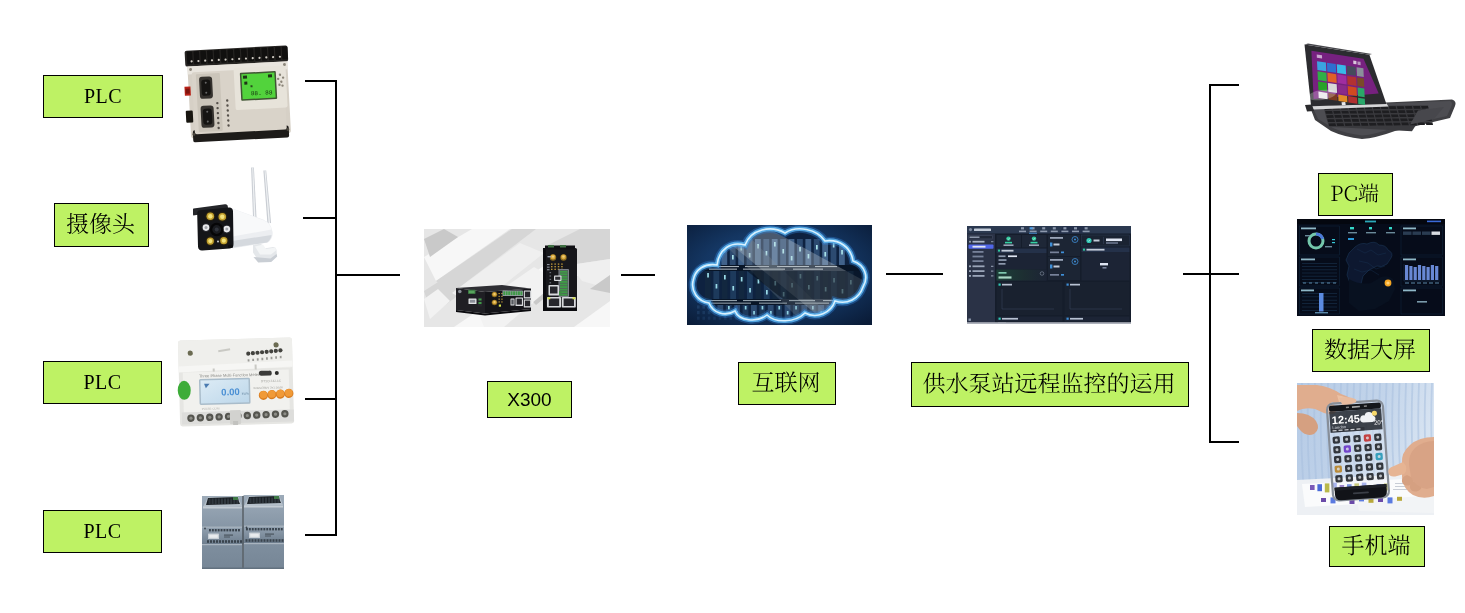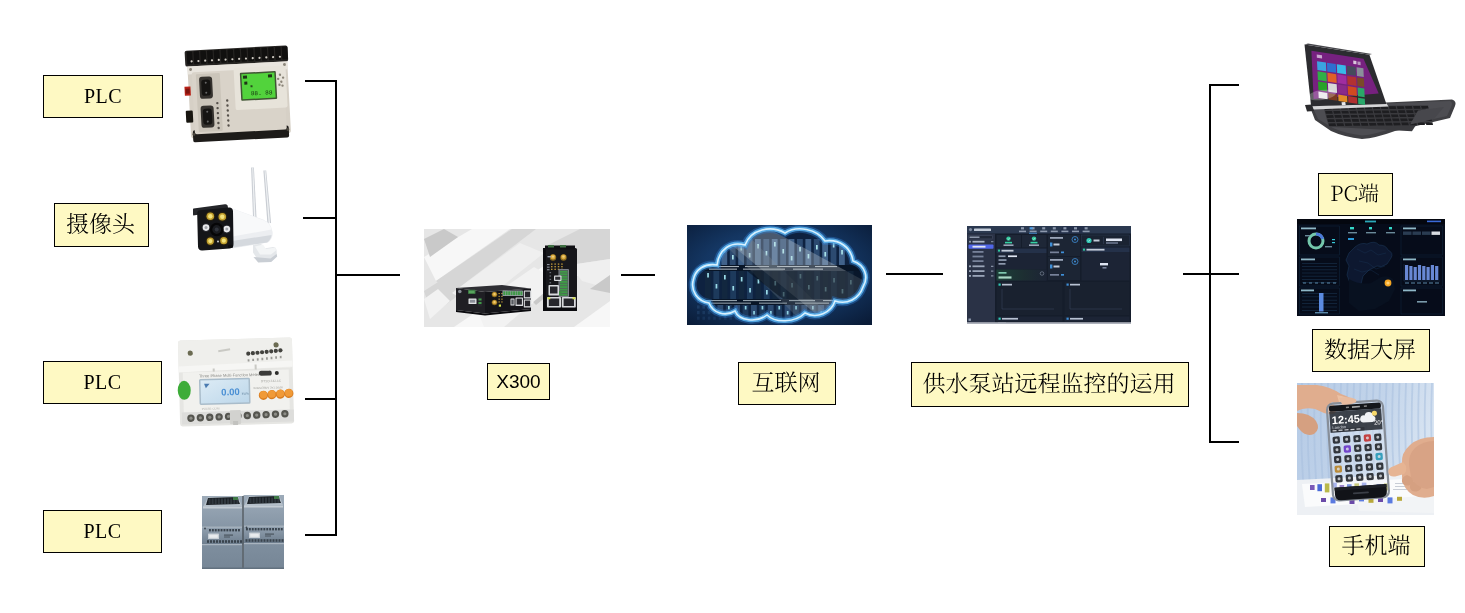--- a/index.html
+++ b/index.html
@@ -1,18 +1,18 @@
 <!DOCTYPE html>
 <html><head><meta charset="utf-8">
 <style>
 html,body{margin:0;padding:0}
 body{width:1465px;height:613px;position:relative;background:#fff;overflow:hidden;
 font-family:"Liberation Sans",sans-serif}
 .ln{position:absolute;background:#000}
-.bx{position:absolute;border:1.5px solid #000;background:#fef9c3;box-sizing:border-box}
+.bx{position:absolute;border:1.5px solid #000;background:#bef264;box-sizing:border-box}
 .im{position:absolute}
 </style></head><body>
 
 <div class="ln" style="left:335.2px;top:80px;width:1.6px;height:456px"></div>
 <div class="ln" style="left:305px;top:80.2px;width:31px;height:1.6px"></div>
 <div class="ln" style="left:303px;top:217.2px;width:33px;height:1.6px"></div>
 <div class="ln" style="left:336px;top:274.2px;width:64px;height:1.6px"></div>
 <div class="ln" style="left:305px;top:398.2px;width:31px;height:1.6px"></div>
 <div class="ln" style="left:305px;top:534.2px;width:31px;height:1.6px"></div>
 <div class="ln" style="left:621px;top:274.2px;width:34px;height:1.6px"></div>
@@ -28,21 +28,21 @@
     <svg width="91" height="40" viewBox="0 0 91 40" style="position:absolute;left:0;top:0">
       <path transform="translate(11.0,28.2)" d="M19.7 -12.3Q19.7 -12.3 20.1 -12.1Q20.4 -11.9 20.8 -11.5Q21.3 -11.2 21.6 -10.9Q21.6 -10.5 21.0 -10.4L7.5 -9.6L7.3 -10.3L18.8 -11.0ZM7.9 -6.3Q9.5 -5.4 10.6 -4.6Q11.6 -3.7 12.2 -3.0Q12.8 -2.2 13.0 -1.6Q13.2 -1.0 13.2 -0.6Q13.1 -0.2 12.8 -0.1Q12.6 -0.0 12.2 -0.3Q12.0 -1.0 11.5 -1.8Q11.0 -2.5 10.3 -3.3Q9.7 -4.1 9.0 -4.9Q8.2 -5.6 7.6 -6.1ZM11.8 -7.9 12.7 -8.7 14.1 -7.4Q14.0 -7.3 13.8 -7.2Q13.6 -7.1 13.2 -7.1Q12.7 -5.3 11.8 -3.7Q11.0 -2.0 9.5 -0.6Q8.1 0.7 6.0 1.7L5.8 1.3Q7.6 0.3 8.9 -1.2Q10.2 -2.6 10.9 -4.3Q11.7 -6.1 12.1 -7.9ZM12.8 -7.9V-7.2H7.8L7.6 -7.9ZM15.2 -7.8Q15.7 -5.7 16.7 -4.0Q17.7 -2.4 19.1 -1.3Q20.6 -0.2 22.3 0.4L22.2 0.7Q21.9 0.8 21.6 1.0Q21.2 1.2 21.2 1.6Q18.7 0.5 17.1 -1.8Q15.5 -4.2 14.8 -7.6ZM18.9 -8.0 19.8 -8.8 21.2 -7.4Q21.1 -7.3 20.9 -7.2Q20.7 -7.2 20.3 -7.2Q19.7 -5.2 18.7 -3.5Q17.7 -1.8 16.0 -0.5Q14.4 0.9 11.9 1.7L11.7 1.4Q13.9 0.4 15.4 -1.0Q16.9 -2.4 17.8 -4.2Q18.7 -5.9 19.2 -8.0ZM19.8 -8.0V-7.3H14.4L14.2 -8.0ZM11.2 -18.0V-10.2L10.0 -10.1V-18.0ZM18.4 -8.7Q18.3 -8.6 18.1 -8.4Q17.8 -8.3 17.3 -8.3H17.1V-18.0H18.4ZM19.6 -19.2Q19.6 -19.2 19.8 -18.9Q20.1 -18.7 20.5 -18.4Q20.9 -18.0 21.3 -17.7Q21.2 -17.3 20.7 -17.3H7.7L7.5 -18.0H18.6ZM17.8 -13.3V-12.6H10.8V-13.3ZM17.8 -15.7V-15.0H10.8V-15.7ZM0.8 -7.1Q1.4 -7.4 2.5 -8.0Q3.6 -8.7 5.1 -9.5Q6.5 -10.3 7.9 -11.2L8.1 -10.9Q7.1 -10.1 5.6 -8.9Q4.1 -7.7 2.2 -6.2Q2.2 -5.8 1.9 -5.6ZM6.3 -19.0Q6.2 -18.8 6.0 -18.6Q5.8 -18.4 5.4 -18.4V-0.3Q5.4 0.2 5.3 0.7Q5.2 1.1 4.7 1.3Q4.3 1.6 3.3 1.7Q3.3 1.4 3.2 1.2Q3.1 0.9 2.9 0.7Q2.6 0.5 2.2 0.4Q1.8 0.3 1.1 0.2V-0.2Q1.1 -0.2 1.4 -0.2Q1.7 -0.1 2.2 -0.1Q2.7 -0.1 3.1 -0.0Q3.5 -0.0 3.6 -0.0Q4.0 -0.0 4.1 -0.1Q4.2 -0.2 4.2 -0.5V-19.2ZM6.9 -15.3Q6.9 -15.3 7.2 -15.0Q7.5 -14.8 7.9 -14.5Q8.3 -14.1 8.6 -13.8Q8.5 -13.4 8.0 -13.4H1.3L1.1 -14.1H6.0Z M36.3 -18.6Q36.2 -18.5 36.0 -18.4Q35.8 -18.4 35.4 -18.4Q34.7 -17.3 33.7 -16.2Q32.8 -15.0 31.6 -14.0Q30.5 -12.9 29.2 -12.2L28.9 -12.4Q30.0 -13.3 31.0 -14.4Q32.0 -15.6 32.8 -16.9Q33.6 -18.1 34.1 -19.3ZM30.6 -18.6Q30.6 -18.4 30.4 -18.3Q30.2 -18.1 29.8 -18.1Q29.1 -16.1 28.2 -14.1Q27.3 -12.1 26.3 -10.4Q25.3 -8.7 24.1 -7.4L23.8 -7.6Q24.7 -9.0 25.6 -10.9Q26.4 -12.8 27.2 -14.9Q28.0 -17.1 28.5 -19.2ZM28.7 -13.0Q28.6 -12.8 28.5 -12.7Q28.3 -12.6 28.0 -12.5V1.3Q28.0 1.3 27.8 1.4Q27.7 1.6 27.4 1.6Q27.2 1.7 26.9 1.7H26.7V-12.6L27.4 -13.5ZM42.1 -14.2 42.8 -15.0 44.4 -13.8Q44.2 -13.5 43.5 -13.4V-9.6Q43.5 -9.5 43.4 -9.4Q43.2 -9.3 42.9 -9.2Q42.7 -9.2 42.5 -9.2H42.3V-14.2ZM44.2 -7.8Q44.0 -7.6 43.5 -7.7Q43.0 -7.4 42.2 -7.0Q41.3 -6.5 40.3 -6.1Q39.3 -5.6 38.4 -5.3L38.2 -5.6Q39.0 -6.0 39.9 -6.7Q40.8 -7.3 41.5 -7.9Q42.3 -8.6 42.8 -9.0ZM37.6 -7.0Q36.6 -6.2 35.3 -5.4Q34.1 -4.7 32.6 -4.0Q31.2 -3.4 29.8 -2.9L29.7 -3.3Q31.0 -3.8 32.3 -4.6Q33.6 -5.3 34.8 -6.2Q36.0 -7.1 36.7 -8.0ZM38.6 -4.6Q37.4 -3.6 35.9 -2.6Q34.4 -1.6 32.7 -0.9Q31.0 -0.1 29.3 0.3L29.2 -0.1Q30.9 -0.6 32.5 -1.5Q34.2 -2.4 35.7 -3.6Q37.1 -4.7 38.1 -5.9ZM40.2 -6.6Q40.6 -5.3 41.3 -4.3Q42.0 -3.2 43.0 -2.4Q44.0 -1.6 45.2 -1.1L45.2 -0.9Q44.4 -0.8 44.1 0.1Q43.0 -0.6 42.2 -1.6Q41.3 -2.5 40.7 -3.7Q40.1 -5.0 39.7 -6.4ZM38.6 -13.7Q37.6 -10.8 35.5 -8.9Q33.4 -7.0 29.8 -5.8L29.7 -6.2Q32.7 -7.5 34.6 -9.4Q36.4 -11.3 37.3 -14.1H38.6ZM35.8 -9.7Q37.0 -8.7 37.8 -7.5Q38.6 -6.3 38.9 -5.1Q39.3 -3.8 39.4 -2.6Q39.4 -1.4 39.2 -0.5Q39.0 0.4 38.6 1.0Q38.3 1.3 37.8 1.5Q37.2 1.7 36.3 1.7Q36.3 1.4 36.2 1.2Q36.1 1.0 35.9 0.9Q35.7 0.8 35.2 0.7Q34.6 0.5 34.1 0.4L34.1 0.1Q34.5 0.1 35.1 0.1Q35.7 0.2 36.3 0.2Q36.8 0.2 37.0 0.2Q37.3 0.2 37.4 0.2Q37.5 0.1 37.6 0.0Q38.0 -0.5 38.1 -1.5Q38.3 -2.6 38.1 -4.0Q37.9 -5.4 37.3 -6.8Q36.6 -8.2 35.5 -9.4ZM39.1 -17.2 39.9 -18.1 41.5 -16.6Q41.3 -16.5 41.1 -16.5Q40.9 -16.4 40.6 -16.4Q40.1 -15.9 39.3 -15.2Q38.5 -14.5 37.8 -14.0H37.4Q37.7 -14.4 38.1 -15.0Q38.5 -15.6 38.8 -16.2Q39.1 -16.8 39.3 -17.2ZM32.5 -9.4Q32.5 -9.4 32.2 -9.2Q31.9 -9.0 31.4 -9.0H31.2V-14.1L31.7 -14.7L32.8 -14.2H32.5ZM42.9 -14.2V-13.6H32.0V-14.2ZM43.1 -10.6V-9.9H31.8V-10.6ZM40.0 -17.2V-16.5H33.7V-17.2Z M49.0 -13.1Q50.8 -12.6 52.0 -12.0Q53.2 -11.4 53.9 -10.8Q54.6 -10.3 54.9 -9.7Q55.1 -9.2 55.1 -8.9Q55.1 -8.5 54.8 -8.4Q54.5 -8.3 54.1 -8.4Q53.6 -9.1 52.7 -10.0Q51.8 -10.8 50.7 -11.6Q49.7 -12.3 48.8 -12.8ZM50.5 -17.7Q52.3 -17.2 53.4 -16.6Q54.5 -16.0 55.2 -15.5Q55.9 -14.9 56.1 -14.5Q56.4 -14.0 56.3 -13.7Q56.3 -13.3 56.0 -13.2Q55.7 -13.1 55.3 -13.3Q54.8 -13.9 54.0 -14.7Q53.1 -15.4 52.1 -16.2Q51.2 -16.9 50.3 -17.4ZM58.0 -5.1Q60.4 -4.4 62.1 -3.7Q63.7 -2.9 64.9 -2.2Q66.0 -1.5 66.6 -0.8Q67.2 -0.2 67.4 0.3Q67.7 0.9 67.6 1.2Q67.5 1.5 67.2 1.6Q66.9 1.7 66.6 1.5Q66.0 0.6 64.7 -0.5Q63.5 -1.5 61.8 -2.7Q60.0 -3.8 57.8 -4.8ZM60.8 -19.0Q60.7 -18.7 60.5 -18.6Q60.4 -18.4 60.0 -18.4Q59.9 -15.6 59.9 -13.3Q59.8 -10.9 59.5 -9.0Q59.3 -7.0 58.5 -5.4Q57.8 -3.7 56.4 -2.4Q55.1 -1.1 52.8 -0.1Q50.6 0.9 47.3 1.7L47.1 1.3Q50.2 0.4 52.2 -0.6Q54.3 -1.7 55.5 -3.0Q56.8 -4.4 57.4 -6.0Q58.1 -7.7 58.3 -9.7Q58.5 -11.6 58.5 -14.0Q58.5 -16.4 58.5 -19.2ZM66.0 -8.6Q66.0 -8.6 66.2 -8.4Q66.4 -8.2 66.7 -8.0Q67.0 -7.7 67.4 -7.4Q67.7 -7.2 68.0 -6.9Q67.9 -6.5 67.4 -6.5H47.3L47.1 -7.2H64.9Z" fill="#000"></path>
     </svg>
   </div>
 <div class="bx" style="left:43px;top:361px;width:119px;height:43px">
     <div style="position:absolute;inset:0;display:flex;align-items:center;justify-content:center;font-family:'Liberation Serif',serif;font-size:20px;letter-spacing:0.5px;padding-top:0px">PLC</div>
   </div>
 <div class="bx" style="left:43px;top:510px;width:119px;height:43px">
     <div style="position:absolute;inset:0;display:flex;align-items:center;justify-content:center;font-family:'Liberation Serif',serif;font-size:20px;letter-spacing:0.5px;padding-top:0px">PLC</div>
   </div>
-<div class="bx" style="left:487px;top:363px;width:63px;height:37px">
+<div class="bx" style="left:487px;top:381px;width:85px;height:37px">
     <div style="position:absolute;inset:0;display:flex;align-items:center;justify-content:center;font-family:'Liberation Sans',sans-serif;font-size:19px;letter-spacing:0;padding-top:0px">X300</div>
   </div>
 <div class="bx" style="left:738px;top:362px;width:98px;height:43px">
     <svg width="94" height="39" viewBox="0 0 94 39" style="position:absolute;left:0;top:0">
       <path transform="translate(12.5,27.7)" d="M8.9 -17.1Q8.7 -16.1 8.6 -14.9Q8.4 -13.7 8.2 -12.4Q7.9 -11.1 7.7 -9.7Q7.5 -8.3 7.2 -7.1Q7.0 -5.9 6.8 -4.9H7.0L6.3 -4.1L4.7 -5.3Q4.9 -5.5 5.3 -5.6Q5.6 -5.8 5.9 -5.9L5.4 -5.1Q5.6 -5.9 5.9 -7.1Q6.1 -8.3 6.4 -9.6Q6.6 -11.0 6.9 -12.4Q7.1 -13.8 7.2 -15.0Q7.4 -16.2 7.5 -17.1ZM19.2 -18.7Q19.2 -18.7 19.4 -18.6Q19.6 -18.4 19.9 -18.1Q20.3 -17.9 20.6 -17.6Q20.9 -17.3 21.2 -17.0Q21.2 -16.7 20.6 -16.7H1.9L1.7 -17.3H18.1ZM20.1 -1.4Q20.1 -1.4 20.3 -1.2Q20.5 -1.1 20.8 -0.8Q21.1 -0.6 21.5 -0.3Q21.8 0.0 22.1 0.3Q22.0 0.7 21.5 0.7H1.2L1.0 -0.0H19.0ZM15.6 -12.6 16.4 -13.5 17.9 -12.2Q17.8 -12.0 17.6 -12.0Q17.4 -11.9 17.1 -11.9L15.7 0.4H14.3L15.8 -12.6ZM15.8 -5.5V-4.8H6.1V-5.5ZM16.5 -12.6V-12.0H7.4V-12.6Z M31.6 1.3Q31.6 1.4 31.4 1.5Q31.1 1.7 30.6 1.7H30.4V-17.6H31.6ZM31.0 -8.4V-7.7H26.1V-8.4ZM31.0 -13.2V-12.5H26.1V-13.2ZM26.7 -2.8Q26.7 -2.8 26.4 -2.7Q26.1 -2.6 25.7 -2.6H25.5V-17.6H26.7ZM32.4 -18.9Q32.4 -18.9 32.7 -18.6Q33.1 -18.4 33.5 -18.0Q33.9 -17.7 34.3 -17.3Q34.2 -17.0 33.7 -17.0H23.9L23.7 -17.6H31.4ZM23.7 -2.8Q24.4 -2.9 25.5 -3.2Q26.6 -3.5 28.0 -3.9Q29.5 -4.3 31.1 -4.8Q32.7 -5.2 34.4 -5.7L34.5 -5.3Q32.8 -4.7 30.4 -3.7Q28.0 -2.8 24.9 -1.7Q24.8 -1.3 24.4 -1.2ZM43.5 -18.6Q43.4 -18.4 43.2 -18.3Q43.0 -18.1 42.6 -18.1Q42.3 -17.5 41.8 -16.8Q41.3 -16.1 40.8 -15.3Q40.2 -14.6 39.7 -14.0H39.2Q39.6 -14.7 40.0 -15.6Q40.3 -16.5 40.7 -17.5Q41.0 -18.4 41.2 -19.2ZM39.4 -8.2Q39.9 -6.4 40.7 -4.7Q41.5 -3.0 42.7 -1.7Q43.9 -0.5 45.3 0.3L45.3 0.5Q44.9 0.6 44.6 0.9Q44.3 1.2 44.1 1.7Q42.7 0.7 41.7 -0.7Q40.7 -2.2 40.1 -4.0Q39.4 -5.9 39.0 -8.1ZM39.2 -9.8Q39.2 -8.6 39.0 -7.4Q38.9 -6.1 38.5 -4.9Q38.1 -3.7 37.4 -2.5Q36.6 -1.3 35.4 -0.2Q34.2 0.9 32.4 1.8L32.1 1.4Q34.0 0.2 35.1 -1.2Q36.3 -2.5 36.9 -4.0Q37.5 -5.4 37.7 -6.9Q37.9 -8.3 37.9 -9.7V-14.0H39.2ZM42.8 -15.6Q42.8 -15.6 43.1 -15.3Q43.4 -15.1 43.9 -14.7Q44.3 -14.3 44.7 -14.0Q44.6 -13.6 44.1 -13.6H33.6L33.4 -14.3H41.8ZM43.4 -9.8Q43.4 -9.8 43.6 -9.6Q43.8 -9.4 44.1 -9.2Q44.4 -8.9 44.8 -8.7Q45.1 -8.4 45.4 -8.1Q45.3 -7.7 44.7 -7.7H32.6L32.4 -8.4H42.4ZM34.7 -19.1Q35.8 -18.6 36.4 -18.0Q37.0 -17.4 37.3 -16.8Q37.5 -16.3 37.6 -15.8Q37.6 -15.4 37.4 -15.1Q37.2 -14.8 36.9 -14.8Q36.7 -14.7 36.3 -15.0Q36.3 -15.7 36.0 -16.4Q35.7 -17.1 35.3 -17.8Q34.9 -18.5 34.4 -19.0Z M57.9 -14.2Q59.4 -12.5 60.5 -10.9Q61.5 -9.3 62.2 -7.9Q62.8 -6.6 63.1 -5.5Q63.3 -4.4 63.3 -3.7Q63.3 -3.0 63.0 -2.8Q62.8 -2.6 62.4 -2.9Q62.1 -4.0 61.7 -5.4Q61.3 -6.8 60.7 -8.3Q60.1 -9.8 59.4 -11.3Q58.6 -12.8 57.5 -14.0ZM64.4 -15.3Q64.3 -15.1 64.2 -15.0Q64.0 -14.9 63.5 -14.9Q63.1 -13.3 62.5 -11.5Q62.0 -9.7 61.1 -7.9Q60.3 -6.1 59.2 -4.3Q58.1 -2.6 56.7 -1.3L56.4 -1.5Q57.6 -3.0 58.5 -4.7Q59.5 -6.5 60.2 -8.4Q60.9 -10.3 61.4 -12.2Q61.9 -14.1 62.1 -15.8ZM51.0 -14.2Q52.6 -12.8 53.7 -11.4Q54.9 -10.0 55.5 -8.8Q56.2 -7.5 56.5 -6.6Q56.8 -5.6 56.8 -5.0Q56.8 -4.3 56.6 -4.1Q56.4 -3.9 56.0 -4.2Q55.7 -5.2 55.2 -6.4Q54.7 -7.6 54.1 -9.0Q53.5 -10.3 52.6 -11.6Q51.8 -12.9 50.7 -14.0ZM57.7 -15.3Q57.6 -15.1 57.4 -15.0Q57.2 -14.9 56.7 -14.9Q56.4 -13.4 55.9 -11.7Q55.4 -10.0 54.6 -8.2Q53.9 -6.4 52.9 -4.8Q51.9 -3.2 50.7 -1.8L50.3 -2.0Q51.4 -3.4 52.2 -5.2Q53.1 -6.9 53.7 -8.7Q54.3 -10.6 54.7 -12.4Q55.1 -14.2 55.4 -15.8ZM64.9 -17.8 65.7 -18.7 67.5 -17.3Q67.3 -17.2 67.1 -17.1Q66.8 -16.9 66.4 -16.9V-0.3Q66.4 0.2 66.3 0.7Q66.1 1.1 65.6 1.4Q65.1 1.6 63.9 1.7Q63.9 1.5 63.7 1.2Q63.6 1.0 63.3 0.9Q63.0 0.7 62.4 0.5Q61.8 0.4 60.9 0.3V-0.1Q60.9 -0.1 61.3 -0.0Q61.8 0.0 62.4 0.0Q63.1 0.1 63.7 0.1Q64.2 0.2 64.5 0.2Q64.9 0.2 65.0 0.0Q65.2 -0.1 65.2 -0.4V-17.8ZM49.8 1.2Q49.8 1.3 49.7 1.4Q49.6 1.5 49.3 1.6Q49.1 1.7 48.8 1.7H48.6V-17.8V-18.5L50.0 -17.8H65.9V-17.1H49.8Z" fill="#000"></path>
     </svg>
   </div>
 <div class="bx" style="left:911px;top:362px;width:278px;height:45px">
     <svg width="274" height="41" viewBox="0 0 274 41" style="position:absolute;left:0;top:0">
       <path transform="translate(10.5,28.7)" d="M6.9 -13.6H19.0L20.0 -14.8Q20.0 -14.8 20.2 -14.7Q20.4 -14.5 20.7 -14.3Q21.0 -14.0 21.3 -13.8Q21.6 -13.5 21.9 -13.2Q21.8 -12.9 21.3 -12.9H7.1ZM6.4 -6.8H19.5L20.5 -8.1Q20.5 -8.1 20.7 -7.9Q20.9 -7.8 21.2 -7.5Q21.5 -7.3 21.8 -7.0Q22.1 -6.7 22.4 -6.5Q22.3 -6.1 21.8 -6.1H6.5ZM10.3 -19.0 12.4 -18.8Q12.4 -18.6 12.2 -18.4Q12.0 -18.2 11.6 -18.1V-6.4H10.3ZM16.3 -19.0 18.4 -18.8Q18.3 -18.5 18.2 -18.4Q18.0 -18.2 17.6 -18.1V-6.4H16.3ZM11.4 -4.9 13.5 -3.8Q13.4 -3.7 13.2 -3.6Q13.0 -3.5 12.6 -3.6Q12.0 -2.7 11.1 -1.7Q10.1 -0.7 8.9 0.2Q7.7 1.1 6.3 1.8L6.1 1.5Q7.2 0.6 8.3 -0.4Q9.3 -1.5 10.1 -2.7Q10.9 -3.8 11.4 -4.9ZM15.8 -4.6Q17.6 -3.8 18.8 -2.9Q19.9 -2.1 20.6 -1.3Q21.3 -0.5 21.5 0.1Q21.7 0.8 21.6 1.2Q21.5 1.6 21.2 1.7Q20.9 1.8 20.4 1.6Q20.2 0.8 19.6 0.0Q19.1 -0.8 18.4 -1.6Q17.7 -2.4 16.9 -3.1Q16.2 -3.8 15.5 -4.4ZM4.1 -12.6 4.5 -13.0 6.1 -12.4Q6.0 -12.1 5.4 -12.0V1.3Q5.4 1.3 5.3 1.5Q5.1 1.6 4.9 1.7Q4.6 1.8 4.4 1.8H4.1ZM6.2 -19.2 8.3 -18.5Q8.2 -18.3 8.0 -18.2Q7.8 -18.1 7.4 -18.1Q6.7 -16.0 5.7 -14.0Q4.7 -12.0 3.5 -10.2Q2.4 -8.5 1.1 -7.2L0.8 -7.4Q1.8 -8.9 2.8 -10.7Q3.8 -12.6 4.7 -14.8Q5.5 -17.0 6.2 -19.2Z M35.1 -18.3V-0.3Q35.1 0.2 35.0 0.7Q34.8 1.1 34.3 1.4Q33.8 1.7 32.8 1.8Q32.7 1.5 32.6 1.2Q32.5 0.9 32.2 0.8Q31.9 0.6 31.4 0.5Q30.9 0.3 30.0 0.2V-0.1Q30.0 -0.1 30.4 -0.1Q30.8 -0.1 31.4 -0.0Q32.0 0.0 32.5 0.0Q33.0 0.1 33.2 0.1Q33.6 0.1 33.7 -0.1Q33.8 -0.2 33.8 -0.5V-19.2L35.9 -18.9Q35.9 -18.7 35.7 -18.6Q35.6 -18.4 35.1 -18.3ZM24.1 -12.8H31.3V-12.1H24.4ZM30.5 -12.8H30.3L31.2 -13.6L32.7 -12.2Q32.6 -12.1 32.4 -12.0Q32.2 -11.9 31.8 -11.9Q31.2 -9.7 30.3 -7.6Q29.3 -5.5 27.8 -3.6Q26.3 -1.7 24.0 -0.3L23.7 -0.6Q25.6 -2.1 27.0 -4.1Q28.4 -6.0 29.2 -8.3Q30.1 -10.5 30.5 -12.8ZM35.1 -16.7Q35.7 -13.7 36.7 -11.3Q37.8 -8.9 39.2 -7.2Q40.5 -5.4 42.1 -4.0Q43.7 -2.7 45.3 -1.8L45.3 -1.6Q44.8 -1.5 44.5 -1.2Q44.2 -1.0 44.0 -0.5Q42.4 -1.6 40.9 -3.1Q39.5 -4.6 38.3 -6.5Q37.1 -8.4 36.3 -10.9Q35.4 -13.3 34.8 -16.6ZM42.4 -14.9 44.3 -13.8Q44.2 -13.6 44.0 -13.6Q43.8 -13.5 43.5 -13.6Q42.8 -12.9 41.8 -12.1Q40.8 -11.2 39.7 -10.4Q38.6 -9.5 37.5 -8.8L37.2 -9.1Q38.1 -9.9 39.1 -11.0Q40.1 -12.0 41.0 -13.1Q41.8 -14.1 42.4 -14.9Z M66.3 -6.8Q66.2 -6.6 66.0 -6.6Q65.8 -6.5 65.5 -6.6Q64.8 -6.2 63.9 -5.7Q63.0 -5.2 61.9 -4.8Q60.9 -4.4 59.9 -4.0L59.6 -4.3Q60.5 -4.8 61.4 -5.4Q62.4 -6.1 63.2 -6.7Q64.1 -7.4 64.6 -7.9ZM58.1 -7.2Q58.8 -5.7 59.9 -4.6Q60.9 -3.5 62.3 -2.7Q63.6 -1.9 65.1 -1.4Q66.6 -0.9 68.0 -0.6L68.0 -0.3Q67.6 -0.3 67.3 0.0Q67.0 0.3 66.9 0.8Q64.9 0.1 63.2 -0.9Q61.5 -1.8 60.1 -3.3Q58.7 -4.8 57.8 -7.0ZM53.7 -6.0 54.6 -6.9 56.0 -5.5Q55.7 -5.3 55.0 -5.3Q53.9 -3.3 52.0 -1.7Q50.1 -0.1 47.4 0.8L47.1 0.5Q48.7 -0.2 50.0 -1.3Q51.3 -2.3 52.3 -3.5Q53.3 -4.7 53.8 -6.0ZM54.3 -6.0V-5.4H47.9L47.7 -6.0ZM58.1 -0.3Q58.1 0.3 57.9 0.7Q57.8 1.1 57.3 1.4Q56.9 1.6 55.8 1.8Q55.8 1.5 55.7 1.2Q55.5 1.0 55.3 0.8Q55.0 0.7 54.5 0.5Q54.0 0.4 53.2 0.3V-0.1Q53.2 -0.1 53.6 -0.1Q54.0 -0.0 54.5 0.0Q55.1 0.1 55.6 0.1Q56.1 0.1 56.3 0.1Q56.6 0.1 56.7 0.0Q56.8 -0.1 56.8 -0.3V-9.4L58.8 -9.2Q58.8 -8.9 58.7 -8.8Q58.5 -8.6 58.1 -8.6ZM56.0 -17.7Q55.2 -16.2 53.8 -14.9Q52.5 -13.5 50.9 -12.5Q49.3 -11.5 47.5 -10.7L47.3 -11.0Q48.8 -11.8 50.1 -12.9Q51.4 -14.0 52.5 -15.2Q53.5 -16.5 54.1 -17.7ZM53.5 -9.4Q53.5 -9.4 53.3 -9.2Q53.2 -9.1 53.0 -9.0Q52.7 -9.0 52.4 -9.0H52.2V-14.0L53.0 -15.0L53.8 -14.6H53.5ZM63.0 -14.6 63.7 -15.4 65.4 -14.2Q65.3 -14.1 65.0 -13.9Q64.8 -13.8 64.5 -13.8V-9.6Q64.5 -9.5 64.3 -9.4Q64.1 -9.3 63.8 -9.3Q63.6 -9.2 63.4 -9.2H63.2V-14.6ZM63.8 -10.8V-10.1H52.8V-10.8ZM63.8 -14.6V-14.0H52.8V-14.6ZM65.0 -19.0Q65.0 -19.0 65.2 -18.9Q65.4 -18.7 65.7 -18.5Q66.0 -18.2 66.3 -18.0Q66.6 -17.7 66.9 -17.4Q66.8 -17.0 66.3 -17.0H48.2L47.9 -17.7H64.0Z M89.1 -15.1Q89.1 -15.1 89.2 -15.0Q89.4 -14.9 89.7 -14.6Q89.9 -14.4 90.2 -14.2Q90.5 -13.9 90.8 -13.7Q90.7 -13.3 90.2 -13.3H84.2V-14.0H88.1ZM79.5 -8.9 81.0 -8.2H87.6L88.3 -9.1L89.8 -7.8Q89.7 -7.7 89.5 -7.6Q89.3 -7.5 89.0 -7.5V1.1Q89.0 1.2 88.7 1.4Q88.3 1.5 87.9 1.5H87.7V-7.6H80.8V1.3Q80.8 1.4 80.5 1.6Q80.2 1.7 79.7 1.7H79.5V-8.2ZM85.7 -19.0Q85.7 -18.8 85.5 -18.6Q85.3 -18.4 84.9 -18.4V-7.9H83.6V-19.2ZM88.3 -0.5V0.2H80.2V-0.5ZM73.0 -19.1Q73.9 -18.4 74.5 -17.8Q75.1 -17.1 75.3 -16.5Q75.6 -15.9 75.6 -15.5Q75.6 -15.0 75.4 -14.7Q75.2 -14.5 74.9 -14.5Q74.7 -14.4 74.3 -14.7Q74.3 -15.4 74.0 -16.2Q73.7 -16.9 73.4 -17.7Q73.0 -18.4 72.7 -19.0ZM78.6 -11.6Q78.6 -11.4 78.4 -11.3Q78.2 -11.1 77.8 -11.1Q77.5 -9.9 77.0 -8.3Q76.6 -6.7 76.1 -5.1Q75.6 -3.4 75.2 -2.0H74.7Q75.0 -3.5 75.3 -5.3Q75.7 -7.1 76.0 -9.0Q76.3 -10.8 76.5 -12.3ZM71.3 -12.0Q72.2 -10.7 72.8 -9.5Q73.3 -8.3 73.5 -7.3Q73.7 -6.3 73.7 -5.5Q73.6 -4.8 73.4 -4.3Q73.3 -3.9 73.0 -3.8Q72.7 -3.8 72.5 -4.1Q72.5 -4.8 72.4 -5.7Q72.3 -6.7 72.1 -7.8Q71.9 -8.8 71.7 -9.9Q71.4 -11.0 70.9 -11.9ZM69.8 -1.3Q70.6 -1.5 72.1 -1.8Q73.5 -2.2 75.3 -2.7Q77.1 -3.2 79.0 -3.7L79.1 -3.4Q77.7 -2.8 75.8 -2.0Q73.8 -1.1 71.2 -0.1Q71.1 0.3 70.8 0.4ZM78.2 -15.2Q78.2 -15.2 78.3 -15.0Q78.5 -14.9 78.8 -14.6Q79.1 -14.4 79.4 -14.1Q79.7 -13.9 80.0 -13.6Q79.9 -13.2 79.4 -13.2H70.1L69.9 -13.9H77.1Z M104.4 -12.2Q104.3 -10.3 104.1 -8.7Q103.9 -7.2 103.3 -5.9Q102.8 -4.6 101.8 -3.6Q100.8 -2.6 99.3 -1.8L99.1 -2.1Q100.8 -3.4 101.6 -4.9Q102.5 -6.3 102.7 -8.1Q103.0 -9.9 103.0 -12.2ZM108.7 -12.4Q108.7 -12.2 108.7 -12.0Q108.7 -11.8 108.7 -11.7V-3.9Q108.7 -3.7 108.8 -3.6Q108.9 -3.5 109.4 -3.5H110.8Q111.3 -3.5 111.7 -3.5Q112.0 -3.5 112.2 -3.5Q112.3 -3.6 112.4 -3.6Q112.5 -3.7 112.5 -3.8Q112.7 -4.1 112.8 -4.9Q112.9 -5.8 113.1 -6.7H113.4L113.5 -3.7Q113.8 -3.6 113.9 -3.5Q114.0 -3.3 114.0 -3.1Q114.0 -2.9 113.8 -2.7Q113.5 -2.5 112.8 -2.4Q112.1 -2.3 110.8 -2.3H109.1Q108.4 -2.3 108.0 -2.5Q107.7 -2.6 107.5 -2.9Q107.4 -3.2 107.4 -3.6V-12.4ZM112.0 -13.7Q112.0 -13.7 112.2 -13.5Q112.4 -13.4 112.7 -13.1Q113.0 -12.9 113.3 -12.6Q113.7 -12.3 113.9 -12.1Q113.9 -11.7 113.4 -11.7H99.0L98.8 -12.4H111.0ZM110.3 -18.9Q110.3 -18.9 110.5 -18.7Q110.7 -18.5 111.0 -18.3Q111.3 -18.0 111.7 -17.8Q112.0 -17.5 112.3 -17.2Q112.2 -16.8 111.7 -16.8H100.6L100.4 -17.5H109.2ZM96.6 -3.2Q96.9 -3.2 97.1 -3.1Q97.2 -3.1 97.4 -2.9Q98.5 -1.7 99.8 -1.1Q101.1 -0.5 102.7 -0.3Q104.3 -0.1 106.4 -0.1Q108.4 -0.1 110.2 -0.1Q112.0 -0.1 114.0 -0.2V0.1Q113.5 0.2 113.3 0.5Q113.0 0.7 112.9 1.2Q111.8 1.2 110.7 1.2Q109.6 1.2 108.5 1.2Q107.3 1.2 106.0 1.2Q103.8 1.2 102.2 0.9Q100.7 0.6 99.4 -0.1Q98.2 -0.9 97.1 -2.3Q96.9 -2.5 96.7 -2.5Q96.5 -2.5 96.4 -2.3Q96.2 -1.9 95.8 -1.3Q95.4 -0.7 94.9 -0.1Q94.5 0.6 94.2 1.1Q94.3 1.4 94.1 1.6L92.8 0.1Q93.3 -0.3 93.8 -0.8Q94.4 -1.4 95.0 -1.9Q95.6 -2.5 96.0 -2.8Q96.4 -3.2 96.6 -3.2ZM94.3 -18.9Q95.5 -18.1 96.2 -17.4Q97.0 -16.7 97.4 -16.1Q97.7 -15.4 97.8 -14.9Q97.9 -14.4 97.7 -14.1Q97.6 -13.8 97.3 -13.7Q97.0 -13.7 96.6 -14.0Q96.4 -14.7 96.0 -15.5Q95.6 -16.4 95.0 -17.2Q94.5 -18.1 94.0 -18.7ZM97.1 -3.1 95.9 -2.3V-10.8H92.9L92.8 -11.4H95.6L96.4 -12.5L98.2 -11.0Q98.1 -10.9 97.8 -10.7Q97.6 -10.6 97.1 -10.5Z M124.3 -8.6H133.9L134.9 -9.9Q134.9 -9.9 135.1 -9.7Q135.3 -9.6 135.5 -9.4Q135.8 -9.1 136.1 -8.8Q136.5 -8.6 136.7 -8.3Q136.6 -8.0 136.1 -8.0H124.5ZM124.5 -4.4H133.6L134.6 -5.6Q134.6 -5.6 134.9 -5.4Q135.2 -5.1 135.6 -4.8Q136.0 -4.4 136.4 -4.1Q136.3 -3.7 135.8 -3.7H124.7ZM123.0 0.2H134.6L135.6 -1.1Q135.6 -1.1 135.7 -0.9Q135.9 -0.8 136.2 -0.5Q136.5 -0.3 136.8 -0.0Q137.2 0.3 137.4 0.5Q137.3 0.9 136.8 0.9H123.2ZM126.1 -12.2H134.7V-11.6H126.1ZM129.5 -8.4H130.8V0.7H129.5ZM116.0 -12.6H122.1L123.0 -13.8Q123.0 -13.8 123.3 -13.5Q123.6 -13.3 124.0 -12.9Q124.4 -12.6 124.8 -12.3Q124.7 -11.9 124.2 -11.9H116.2ZM119.7 -12.5H121.2V-12.2Q120.5 -9.5 119.2 -7.1Q117.9 -4.8 116.1 -2.9L115.7 -3.2Q116.7 -4.5 117.5 -6.0Q118.3 -7.6 118.8 -9.2Q119.4 -10.9 119.7 -12.5ZM119.9 -17.1 121.1 -17.6V1.3Q121.1 1.3 121.0 1.4Q120.9 1.5 120.6 1.6Q120.4 1.7 120.1 1.7H119.9ZM121.0 -10.6Q122.1 -10.2 122.8 -9.7Q123.4 -9.2 123.8 -8.7Q124.1 -8.3 124.2 -7.9Q124.2 -7.5 124.1 -7.2Q123.9 -6.9 123.7 -6.9Q123.4 -6.9 123.1 -7.1Q122.9 -7.6 122.5 -8.2Q122.1 -8.9 121.7 -9.4Q121.2 -10.0 120.7 -10.4ZM122.8 -19.2 124.5 -17.8Q124.3 -17.7 124.1 -17.7Q123.8 -17.7 123.4 -17.8Q122.5 -17.4 121.3 -17.1Q120.1 -16.7 118.8 -16.4Q117.4 -16.1 116.1 -15.9L116.0 -16.3Q117.2 -16.7 118.5 -17.2Q119.8 -17.6 120.9 -18.2Q122.0 -18.7 122.8 -19.2ZM125.4 -17.7V-18.4L126.8 -17.7H134.7V-17.1H126.7V-10.8Q126.7 -10.7 126.5 -10.6Q126.4 -10.5 126.1 -10.4Q125.9 -10.3 125.6 -10.3H125.4ZM133.9 -17.7H133.7L134.4 -18.5L136.1 -17.3Q136.0 -17.2 135.8 -17.0Q135.5 -16.9 135.2 -16.9V-11.1Q135.2 -11.0 135.0 -10.9Q134.8 -10.8 134.6 -10.7Q134.3 -10.6 134.1 -10.6H133.9Z M147.9 -19.0Q147.9 -18.7 147.7 -18.6Q147.5 -18.4 147.1 -18.4V-8.1Q147.1 -8.0 146.9 -7.9Q146.8 -7.8 146.5 -7.7Q146.3 -7.6 146.0 -7.6H145.8V-19.2ZM143.5 -17.0Q143.4 -16.8 143.2 -16.6Q143.0 -16.4 142.6 -16.4V-8.9Q142.6 -8.8 142.5 -8.7Q142.3 -8.6 142.1 -8.5Q141.8 -8.5 141.6 -8.5H141.4V-17.2ZM153.0 -13.2Q154.1 -12.7 154.8 -12.1Q155.5 -11.4 155.8 -10.8Q156.2 -10.3 156.2 -9.8Q156.2 -9.3 156.0 -9.0Q155.9 -8.7 155.5 -8.6Q155.2 -8.6 154.9 -8.9Q154.8 -9.6 154.5 -10.3Q154.1 -11.1 153.7 -11.8Q153.2 -12.5 152.7 -13.0ZM153.5 -18.6Q153.5 -18.4 153.3 -18.3Q153.1 -18.2 152.7 -18.2Q152.1 -16.5 151.4 -14.9Q150.7 -13.2 149.9 -11.8Q149.1 -10.3 148.2 -9.2L147.8 -9.4Q148.5 -10.6 149.2 -12.2Q149.9 -13.8 150.5 -15.6Q151.0 -17.5 151.5 -19.2ZM158.3 -16.6Q158.3 -16.6 158.5 -16.4Q158.7 -16.3 158.9 -16.0Q159.2 -15.8 159.5 -15.5Q159.9 -15.2 160.1 -15.0Q160.0 -14.6 159.5 -14.6H150.8V-15.3H157.3ZM155.8 -6.6 156.5 -7.4 157.9 -6.2Q157.9 -6.1 157.7 -6.0Q157.5 -5.9 157.2 -5.9V0.4H156.0V-6.6ZM156.7 -6.6V-5.9H142.1V-6.6ZM141.4 -7.3 143.0 -6.6H142.7V0.4H141.4V-6.6ZM152.4 -6.6V0.4H151.2V-6.6ZM147.5 -6.6V0.4H146.2V-6.6ZM158.3 -1.0Q158.3 -1.0 158.6 -0.7Q158.9 -0.5 159.3 -0.1Q159.7 0.2 160.0 0.5Q159.9 0.9 159.4 0.9H139.3L139.0 0.2H157.4Z M175.5 -12.9Q175.4 -12.7 175.2 -12.6Q175.0 -12.5 174.6 -12.6Q173.6 -11.0 172.3 -9.7Q170.9 -8.4 169.6 -7.7L169.3 -8.0Q170.4 -8.9 171.6 -10.5Q172.8 -12.0 173.7 -13.8ZM177.0 -13.5Q178.5 -12.8 179.5 -12.1Q180.6 -11.4 181.1 -10.7Q181.6 -10.1 181.8 -9.5Q182.0 -9.0 181.9 -8.7Q181.8 -8.3 181.5 -8.2Q181.2 -8.2 180.8 -8.4Q180.5 -9.1 179.8 -10.0Q179.1 -10.9 178.3 -11.8Q177.4 -12.7 176.7 -13.3ZM174.2 -19.2Q175.2 -18.8 175.8 -18.3Q176.4 -17.9 176.7 -17.4Q177.0 -16.9 177.0 -16.5Q177.0 -16.1 176.8 -15.8Q176.7 -15.6 176.4 -15.6Q176.1 -15.5 175.8 -15.8Q175.7 -16.3 175.4 -16.9Q175.1 -17.5 174.7 -18.1Q174.3 -18.7 173.9 -19.0ZM170.9 -16.3Q171.3 -14.9 171.2 -13.9Q171.1 -12.8 170.7 -12.3Q170.5 -12.1 170.3 -12.0Q170.0 -11.8 169.7 -11.9Q169.5 -11.9 169.3 -12.1Q169.2 -12.4 169.3 -12.7Q169.4 -13.0 169.7 -13.3Q169.9 -13.6 170.1 -14.1Q170.3 -14.6 170.4 -15.2Q170.5 -15.8 170.5 -16.4ZM180.7 -15.4 181.6 -16.3 183.2 -14.7Q183.1 -14.6 182.9 -14.6Q182.6 -14.5 182.3 -14.5Q182.1 -14.1 181.7 -13.7Q181.3 -13.2 181.0 -12.7Q180.6 -12.2 180.3 -11.8L180.0 -12.0Q180.1 -12.4 180.3 -13.0Q180.5 -13.7 180.7 -14.3Q180.8 -15.0 181.0 -15.4ZM181.7 -15.4V-14.7H170.7V-15.4ZM176.5 -7.0V0.5H175.2V-7.0ZM181.2 -1.1Q181.2 -1.1 181.4 -0.9Q181.6 -0.8 181.9 -0.5Q182.2 -0.3 182.5 -0.0Q182.8 0.2 183.1 0.5Q183.0 0.9 182.5 0.9H168.8L168.6 0.2H180.2ZM179.9 -8.4Q179.9 -8.4 180.1 -8.3Q180.3 -8.1 180.6 -7.9Q180.9 -7.6 181.2 -7.4Q181.5 -7.1 181.8 -6.8Q181.7 -6.5 181.2 -6.5H170.6L170.4 -7.1H178.9ZM161.7 -7.1Q162.4 -7.3 163.6 -7.8Q164.9 -8.3 166.5 -8.9Q168.1 -9.6 169.8 -10.3L170.0 -10.0Q168.7 -9.3 166.9 -8.2Q165.2 -7.2 162.9 -6.0Q162.9 -5.8 162.8 -5.6Q162.7 -5.5 162.5 -5.4ZM167.4 -19.0Q167.4 -18.8 167.2 -18.6Q167.0 -18.4 166.6 -18.4V-0.4Q166.6 0.2 166.5 0.6Q166.3 1.1 165.9 1.3Q165.4 1.6 164.4 1.7Q164.4 1.4 164.3 1.1Q164.2 0.9 163.9 0.7Q163.7 0.5 163.2 0.4Q162.7 0.3 162.0 0.2V-0.2Q162.0 -0.2 162.3 -0.2Q162.7 -0.2 163.2 -0.1Q163.7 -0.1 164.2 -0.1Q164.6 -0.0 164.8 -0.0Q165.1 -0.0 165.2 -0.1Q165.3 -0.3 165.3 -0.5V-19.2ZM168.1 -15.3Q168.1 -15.3 168.4 -15.0Q168.7 -14.8 169.1 -14.4Q169.5 -14.1 169.8 -13.8Q169.7 -13.4 169.2 -13.4H162.1L162.0 -14.1H167.2Z M187.4 0.6Q187.4 0.7 187.2 0.8Q187.1 0.9 186.9 1.0Q186.6 1.1 186.4 1.1H186.1V-15.2V-15.9L187.5 -15.2H193.2V-14.5H187.4ZM191.5 -18.7Q191.3 -18.2 190.6 -18.2Q190.4 -17.7 190.1 -17.1Q189.7 -16.4 189.4 -15.8Q189.1 -15.2 188.8 -14.7H188.2Q188.4 -15.2 188.6 -16.1Q188.8 -16.9 189.0 -17.7Q189.2 -18.5 189.3 -19.2ZM203.4 -15.2 204.2 -16.2 205.9 -14.7Q205.8 -14.6 205.6 -14.5Q205.3 -14.4 204.9 -14.4Q204.9 -11.2 204.8 -8.7Q204.6 -6.1 204.5 -4.2Q204.3 -2.3 204.0 -1.1Q203.7 0.1 203.3 0.6Q202.9 1.2 202.2 1.5Q201.5 1.7 200.8 1.7Q200.8 1.4 200.7 1.1Q200.6 0.8 200.3 0.7Q200.1 0.5 199.4 0.3Q198.8 0.1 198.1 0.0L198.1 -0.4Q198.6 -0.3 199.3 -0.3Q199.9 -0.2 200.5 -0.2Q201.1 -0.1 201.3 -0.1Q201.7 -0.1 201.9 -0.2Q202.1 -0.2 202.2 -0.4Q202.7 -0.9 203.0 -2.8Q203.2 -4.8 203.4 -7.9Q203.6 -11.1 203.6 -15.2ZM192.2 -15.2 193.0 -16.1 194.7 -14.7Q194.6 -14.6 194.3 -14.5Q194.0 -14.4 193.7 -14.3V-0.1Q193.7 -0.0 193.5 0.1Q193.3 0.2 193.1 0.3Q192.8 0.4 192.6 0.4H192.4V-15.2ZM196.6 -10.5Q197.9 -9.8 198.7 -9.1Q199.6 -8.4 200.0 -7.8Q200.4 -7.1 200.5 -6.6Q200.6 -6.0 200.4 -5.7Q200.3 -5.4 200.0 -5.3Q199.6 -5.2 199.3 -5.5Q199.1 -6.3 198.6 -7.2Q198.2 -8.0 197.5 -8.9Q196.9 -9.7 196.3 -10.3ZM204.6 -15.2V-14.5H197.2L197.5 -15.2ZM200.1 -18.6Q200.0 -18.4 199.8 -18.3Q199.6 -18.1 199.2 -18.1Q198.4 -15.6 197.2 -13.4Q196.0 -11.2 194.5 -9.7L194.2 -9.9Q194.9 -11.1 195.7 -12.5Q196.4 -14.0 197.0 -15.7Q197.6 -17.4 198.0 -19.2ZM193.3 -8.8V-8.1H186.8V-8.8ZM193.3 -2.0V-1.3H186.8V-2.0Z M222.5 -10.7Q222.4 -10.5 222.0 -10.4Q221.7 -10.3 221.2 -10.5L221.8 -10.7Q221.3 -9.9 220.6 -9.0Q219.9 -8.1 219.1 -7.1Q218.2 -6.2 217.3 -5.3Q216.4 -4.4 215.6 -3.7L215.5 -3.9H216.3Q216.2 -3.3 215.9 -2.9Q215.7 -2.6 215.4 -2.4L214.7 -4.2Q214.7 -4.2 215.0 -4.3Q215.2 -4.3 215.3 -4.4Q216.0 -5.0 216.8 -6.0Q217.5 -6.9 218.2 -7.9Q219.0 -9.0 219.6 -10.0Q220.1 -11.0 220.5 -11.8ZM215.0 -4.1Q216.1 -4.2 217.9 -4.3Q219.7 -4.5 222.0 -4.7Q224.4 -4.9 226.8 -5.2L226.9 -4.8Q225.0 -4.4 222.0 -3.9Q219.1 -3.4 215.5 -2.9ZM223.9 -9.0Q225.4 -8.0 226.4 -7.0Q227.3 -6.0 227.9 -5.2Q228.4 -4.3 228.5 -3.7Q228.7 -3.0 228.6 -2.6Q228.5 -2.2 228.1 -2.1Q227.8 -2.0 227.4 -2.3Q227.3 -3.1 226.9 -3.9Q226.4 -4.8 225.9 -5.7Q225.3 -6.5 224.7 -7.4Q224.1 -8.2 223.6 -8.8ZM227.1 -13.6Q227.1 -13.6 227.2 -13.4Q227.4 -13.2 227.7 -13.0Q228.0 -12.8 228.3 -12.5Q228.7 -12.2 228.9 -11.9Q228.9 -11.8 228.8 -11.7Q228.6 -11.6 228.4 -11.6H214.4L214.2 -12.3H226.0ZM225.3 -18.6Q225.3 -18.6 225.4 -18.4Q225.6 -18.3 225.9 -18.1Q226.2 -17.8 226.6 -17.5Q226.9 -17.3 227.2 -17.0Q227.1 -16.6 226.6 -16.6H216.2L216.0 -17.3H224.2ZM212.0 -3.1Q212.3 -3.1 212.4 -3.0Q212.6 -2.9 212.8 -2.7Q213.8 -1.7 215.1 -1.1Q216.3 -0.6 217.9 -0.4Q219.5 -0.2 221.5 -0.2Q223.5 -0.2 225.2 -0.2Q227.0 -0.2 229.0 -0.3V0.0Q228.5 0.1 228.3 0.4Q228.0 0.6 228.0 1.1Q226.9 1.1 225.8 1.1Q224.7 1.1 223.5 1.1Q222.4 1.1 221.1 1.1Q219.0 1.1 217.5 0.8Q215.9 0.5 214.7 -0.2Q213.5 -0.9 212.5 -2.2Q212.2 -2.4 212.1 -2.4Q211.9 -2.3 211.7 -2.2Q211.5 -1.8 211.1 -1.3Q210.6 -0.7 210.2 -0.1Q209.7 0.5 209.4 1.0Q209.6 1.3 209.3 1.5L208.0 0.0Q208.5 -0.3 209.1 -0.9Q209.7 -1.4 210.3 -1.9Q210.9 -2.4 211.3 -2.7Q211.8 -3.1 212.0 -3.1ZM209.2 -18.9Q210.4 -18.1 211.1 -17.4Q211.9 -16.7 212.2 -16.1Q212.6 -15.4 212.7 -14.9Q212.7 -14.4 212.6 -14.1Q212.4 -13.8 212.1 -13.7Q211.8 -13.7 211.5 -14.0Q211.3 -14.7 210.9 -15.5Q210.5 -16.4 209.9 -17.2Q209.4 -18.1 208.9 -18.7ZM212.5 -2.9 211.3 -2.2V-10.7H208.4L208.2 -11.3H210.9L211.7 -12.4L213.6 -10.9Q213.5 -10.8 213.2 -10.6Q212.9 -10.5 212.5 -10.5Z M234.0 -17.6V-17.8V-18.3L235.5 -17.6H235.3V-10.6Q235.3 -9.1 235.1 -7.4Q235.0 -5.8 234.6 -4.2Q234.2 -2.5 233.4 -1.0Q232.6 0.5 231.3 1.7L230.9 1.5Q232.3 -0.2 232.9 -2.2Q233.6 -4.1 233.8 -6.3Q234.0 -8.4 234.0 -10.6ZM234.6 -12.2H248.9V-11.5H234.6ZM234.6 -17.6H249.2V-16.9H234.6ZM234.5 -6.7H248.9V-6.0H234.5ZM248.4 -17.6H248.2L248.9 -18.6L250.8 -17.1Q250.7 -16.9 250.4 -16.8Q250.1 -16.7 249.7 -16.6V-0.3Q249.7 0.2 249.6 0.6Q249.4 1.0 248.9 1.3Q248.4 1.6 247.4 1.7Q247.4 1.4 247.3 1.1Q247.1 0.9 246.9 0.7Q246.6 0.6 246.1 0.4Q245.6 0.3 244.8 0.2V-0.2Q244.8 -0.2 245.2 -0.2Q245.6 -0.1 246.1 -0.1Q246.7 -0.0 247.2 0.0Q247.6 0.0 247.8 0.0Q248.2 0.0 248.3 -0.1Q248.4 -0.2 248.4 -0.5ZM241.0 -17.6H242.3V1.1Q242.3 1.2 242.0 1.4Q241.7 1.6 241.2 1.6H241.0Z" fill="#000"></path>

